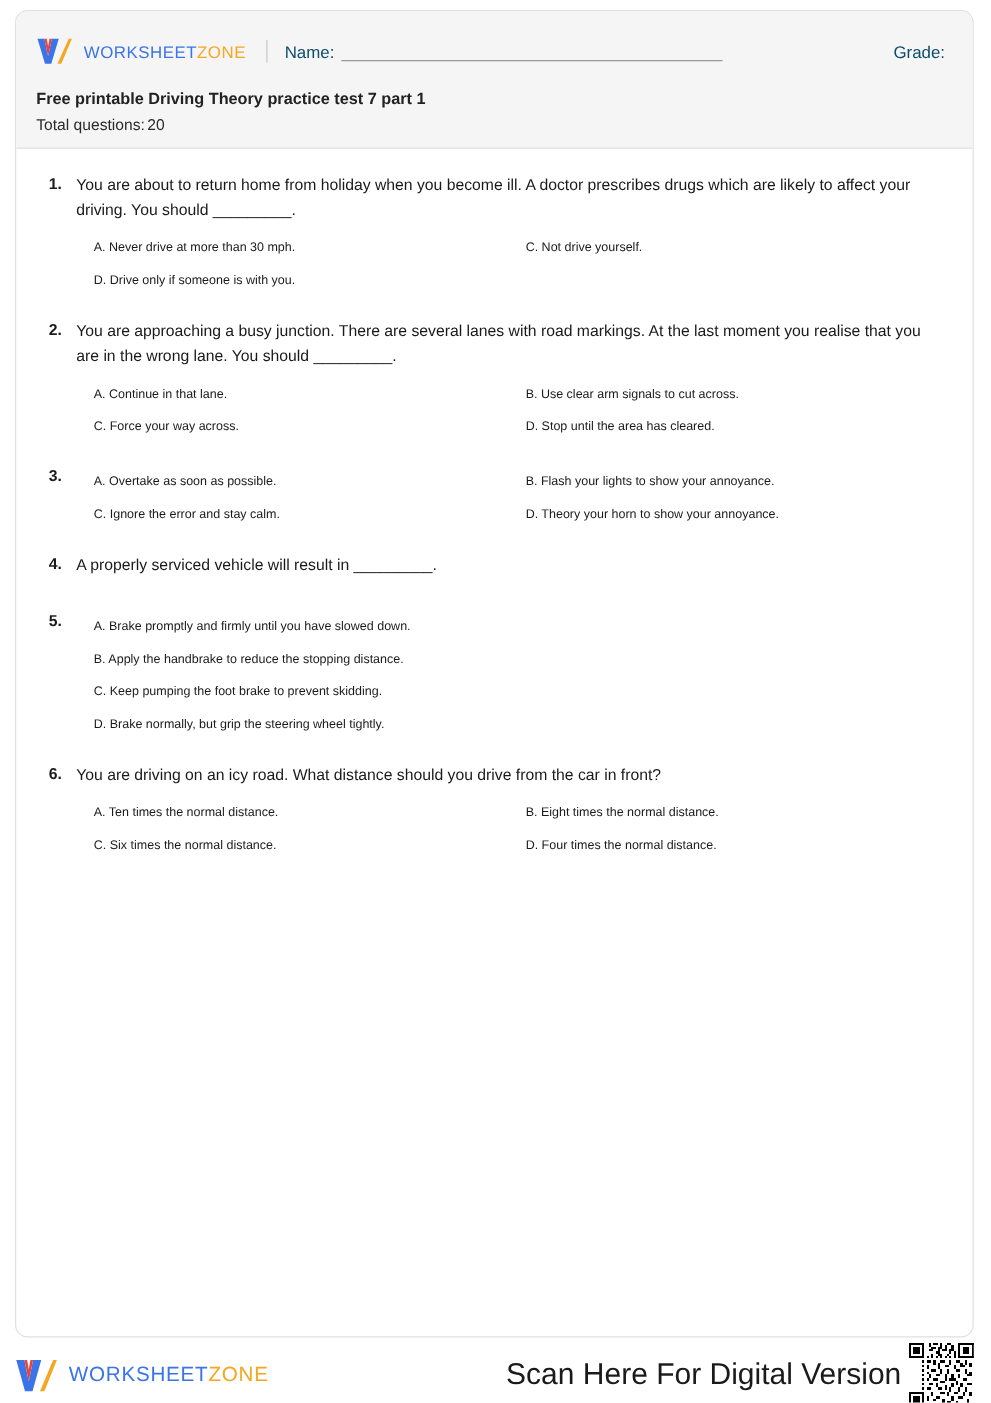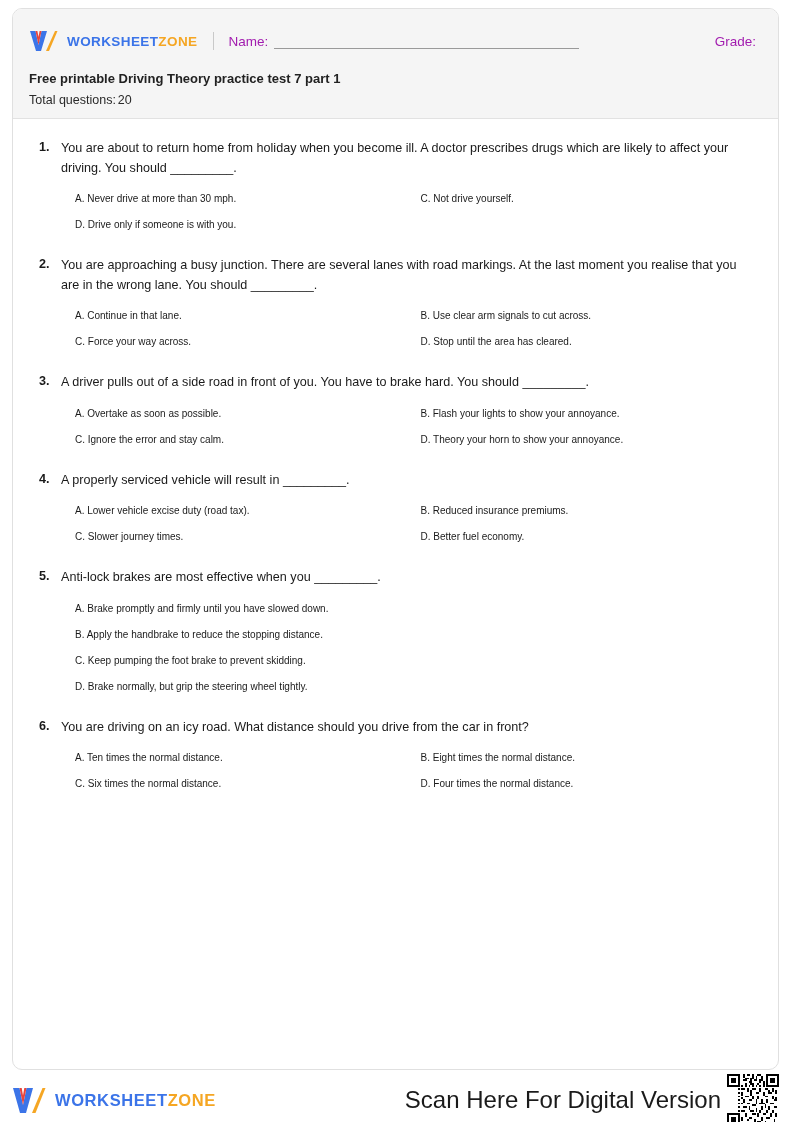--- a/index.html
+++ b/index.html
@@ -63,38 +63,38 @@
   }
   .logo-mark .slash {
     position: absolute;
     left: 15px;
     top: 0;
     width: 14px;
     height: 22px;
   }
   .logo-text {
     font-size: 13.5px;
-    font-weight: bold;
+    font-weight: normal;
     letter-spacing: 0.4px;
     white-space: nowrap;
   }
   .logo-text .w1 { color: #3b74e8; }
   .logo-text .w2 { color: #f5a623; }
 
   .logo-divider {
     width: 1px;
     height: 18px;
     background: #c9c9c9;
     margin: 0 14px 0 16px;
     flex: 0 0 auto;
   }
 
   .field-label {
     font-size: 13.5px;
-    color: #a21caf;
+    color: #0c4a6e;
     white-space: nowrap;
     margin-right: 6px;
   }
   .field-line {
     border-bottom: 1px solid #9a9a9a;
     height: 15px;
     flex: 1 1 auto;
   }
   .field-line.name { max-width: 305px; }
   .field-line.grade { max-width: 188px; }
@@ -286,47 +286,39 @@
           <div class="option">B. Use clear arm signals to cut across.</div>
           <div class="option">C. Force your way across.</div>
           <div class="option">D. Stop until the area has cleared.</div>
         </div>
       </div>
     </div>
 
     <div class="question">
       <div class="q-number">3.</div>
       <div class="q-content">
-        <div class="q-stem">A driver pulls out of a side road in front of you. You have to brake hard. You should _________.</div>
         <div class="options two-col">
           <div class="option">A. Overtake as soon as possible.</div>
           <div class="option">B. Flash your lights to show your annoyance.</div>
           <div class="option">C. Ignore the error and stay calm.</div>
           <div class="option">D. Theory your horn to show your annoyance.</div>
         </div>
       </div>
     </div>
 
     <div class="question">
       <div class="q-number">4.</div>
       <div class="q-content">
         <div class="q-stem">A properly serviced vehicle will result in _________.</div>
-        <div class="options two-col">
-          <div class="option">A. Lower vehicle excise duty (road tax).</div>
-          <div class="option">B. Reduced insurance premiums.</div>
-          <div class="option">C. Slower journey times.</div>
-          <div class="option">D. Better fuel economy.</div>
-        </div>
       </div>
     </div>
 
     <div class="question">
       <div class="q-number">5.</div>
       <div class="q-content">
-        <div class="q-stem">Anti-lock brakes are most effective when you _________.</div>
         <div class="options one-col">
           <div class="option">A. Brake promptly and firmly until you have slowed down.</div>
           <div class="option">B.  Apply the handbrake to reduce the stopping distance.</div>
           <div class="option">C. Keep pumping the foot brake to prevent skidding.</div>
           <div class="option">D. Brake normally, but grip the steering wheel tightly.</div>
         </div>
       </div>
     </div>
 
     <div class="question">

